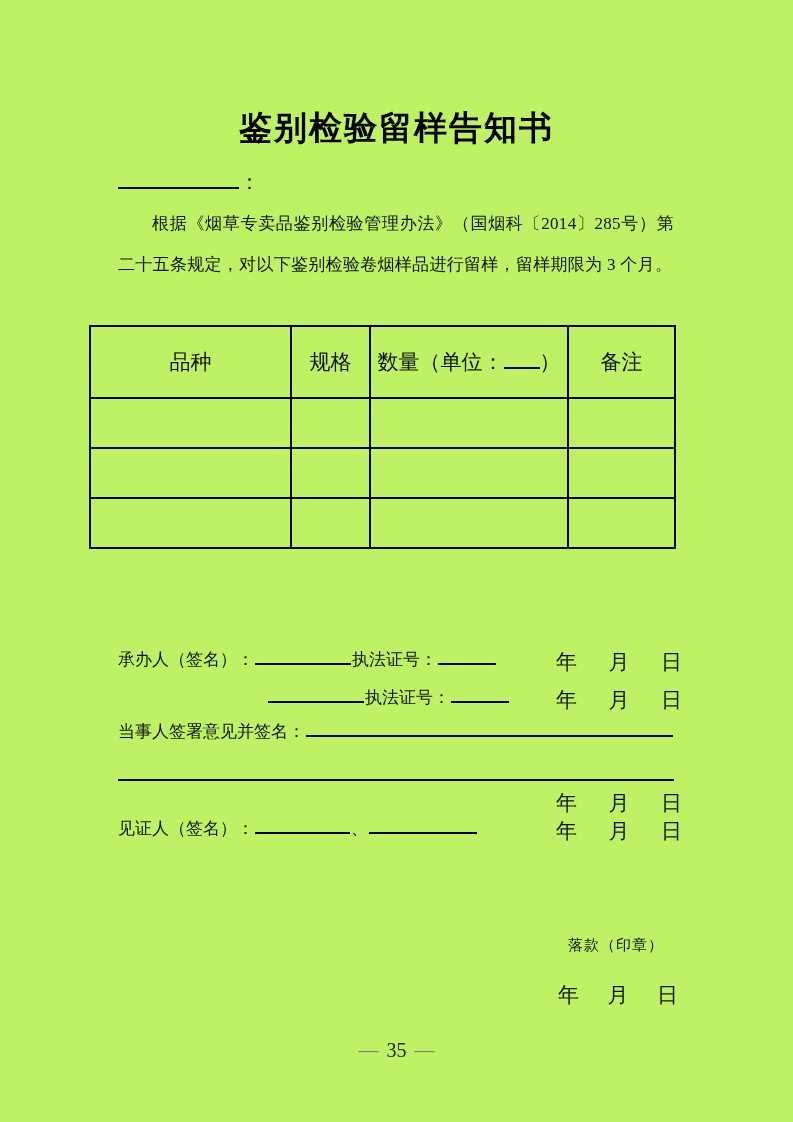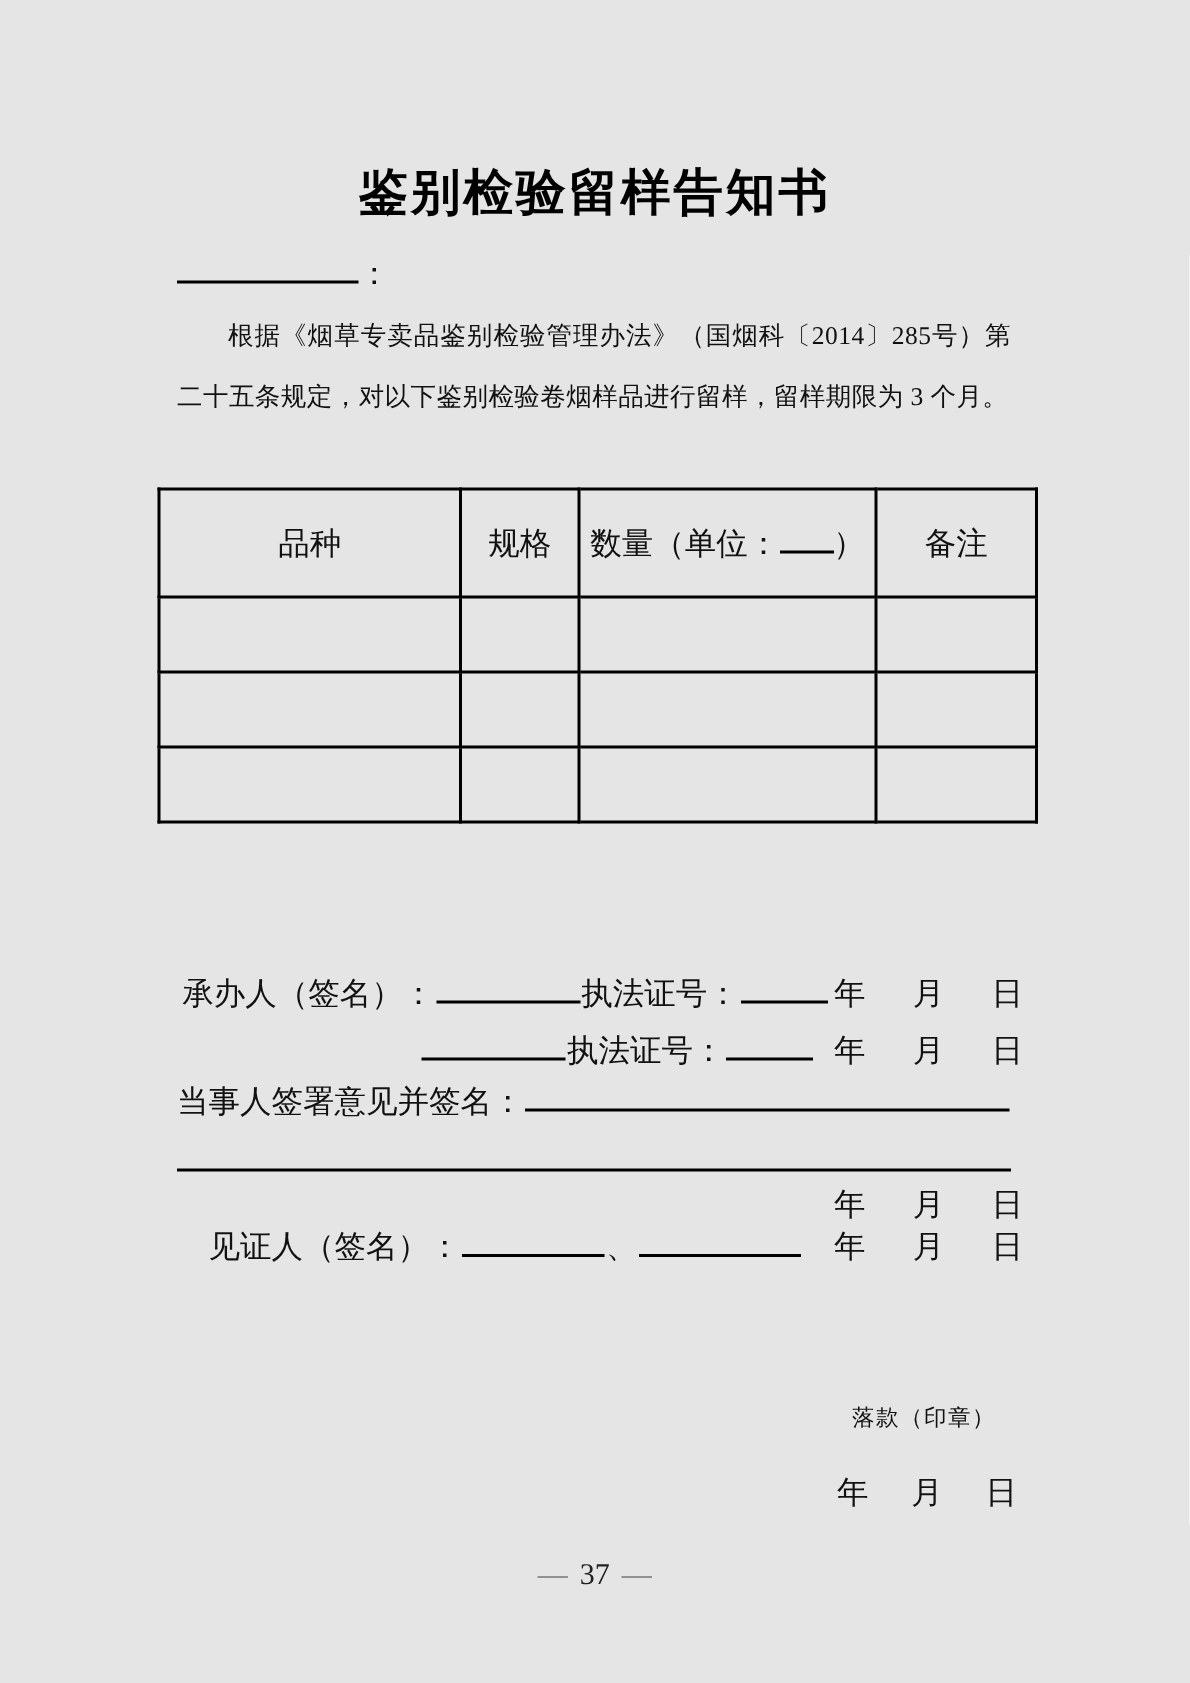--- a/index.html
+++ b/index.html
@@ -1,21 +1,21 @@
 <!DOCTYPE html>
 <html><head>
 <meta charset="utf-8">
 <style>
   * { margin: 0; padding: 0; box-sizing: border-box; }
   html, body { background: #ffffff; }
   .page {
     position: relative;
     width: 793px;
     height: 1122px;
-    background: #e5e5e5;
+    background: #bef264;
     color: #111;
     font-family: "Liberation Serif", "DejaVu Serif", serif;
     font-size: 21px;
     overflow: hidden;
   }
   .title {
     position: absolute;
     top: 106px;
     left: 0;
     width: 100%;
@@ -48,21 +48,21 @@
     font-size: 17px;
     line-height: 41px;
     text-indent: 2em;
     text-align: justify;
     letter-spacing: 0.3px;
     color: #111;
   }
   table.sample-table {
     position: absolute;
     top: 325px;
-    left: 105px;
+    left: 89px;
     width: 585px;
     border-collapse: collapse;
     table-layout: fixed;
   }
   .sample-table th, .sample-table td {
     border: 2px solid #000;
     text-align: center;
     vertical-align: middle;
     font-weight: normal;
     font-size: 21px;
@@ -73,23 +73,22 @@
   .sample-table tbody tr.data-row { height: 50px; }
   .sample-table tbody tr.total-row { height: 44px; }
   .unit-blank { width: 36px; border-bottom-width: 2px; }
   .sig-row {
     position: absolute;
     left: 118px;
     width: 438px;
     display: flex;
     align-items: baseline;
     white-space: nowrap;
-    font-size: 21px;
-    color: #111;
-    justify-content: center;
+    font-size: 17px;
+    color: #111;
   }
   .sig-row .blank { margin: 0 1px; }
   .dates {
     position: absolute;
     left: 556px;
     width: 126px;
     display: flex;
     justify-content: space-between;
     font-size: 21px;
     color: #111;
@@ -222,16 +221,16 @@
 
 
   <div class="signoff">落款（印章）</div>
   <div class="dates footer-dates">
     <span>年</span>
     <span>月</span>
     <span>日</span>
   </div>
 
   <div class="page-number">
-    <span class="dash">—</span><span class="num">37</span><span class="dash">—</span>
+    <span class="dash">—</span><span class="num">35</span><span class="dash">—</span>
   </div>
 
 </div>
 
 </body></html>

